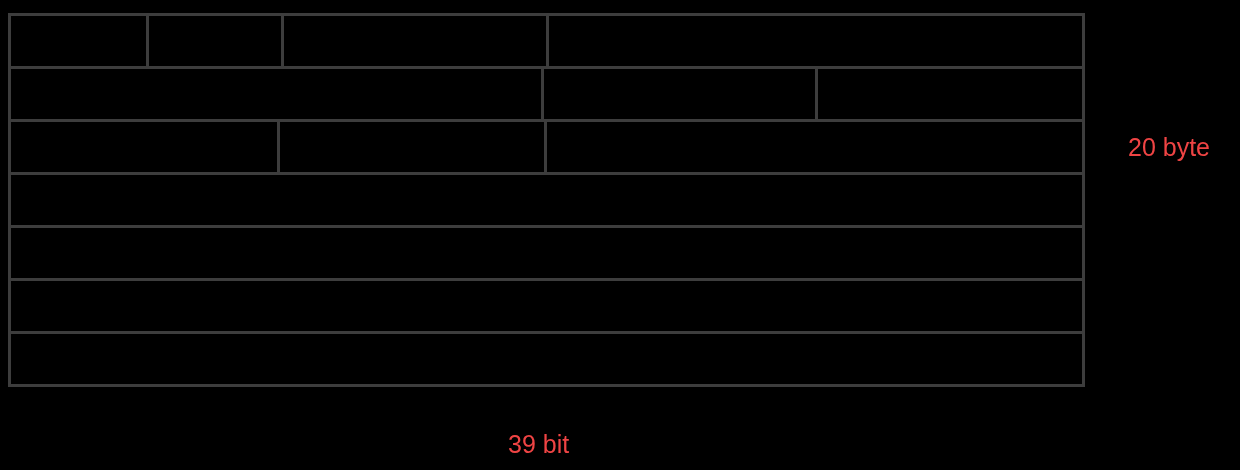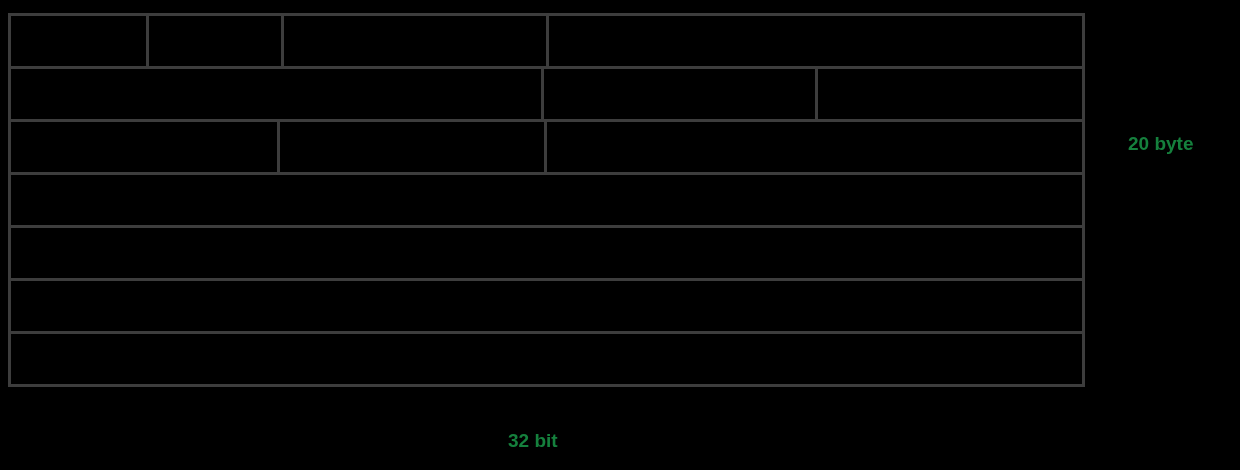--- a/index.html
+++ b/index.html
@@ -49,24 +49,24 @@
     align-items: center;
     justify-content: center;
     overflow: hidden;
   }
   .bf-cell:last-child {
     border-right: none;
   }
   
   .size-label {
     position: absolute;
-    font-weight: bold;
-    font-size: 19px;
+    font-weight: normal;
+    font-size: 25px;
     letter-spacing: 0px;
-    color: #15803d;
+    color: #ef4444;
     white-space: nowrap;
   }
   .label-right {
     left: 1128px;
     top: 133px;
   }
   .label-bottom {
     left: 508px;
     top: 430px;
   }
@@ -102,15 +102,15 @@
       <div class="bf-row">
         <div class="bf-cell" style="flex-grow: 1075; flex-basis: 0px;"></div>
       </div>
       <div class="bf-row">
         <div class="bf-cell" style="flex-grow: 1075; flex-basis: 0px;"></div>
       </div>
     </div>
 
   <div class="size-label label-right">20 byte</div>
 
-  <div class="size-label label-bottom">32 bit</div>
+  <div class="size-label label-bottom">39 bit</div>
 
 </div>
 
 </body></html>

